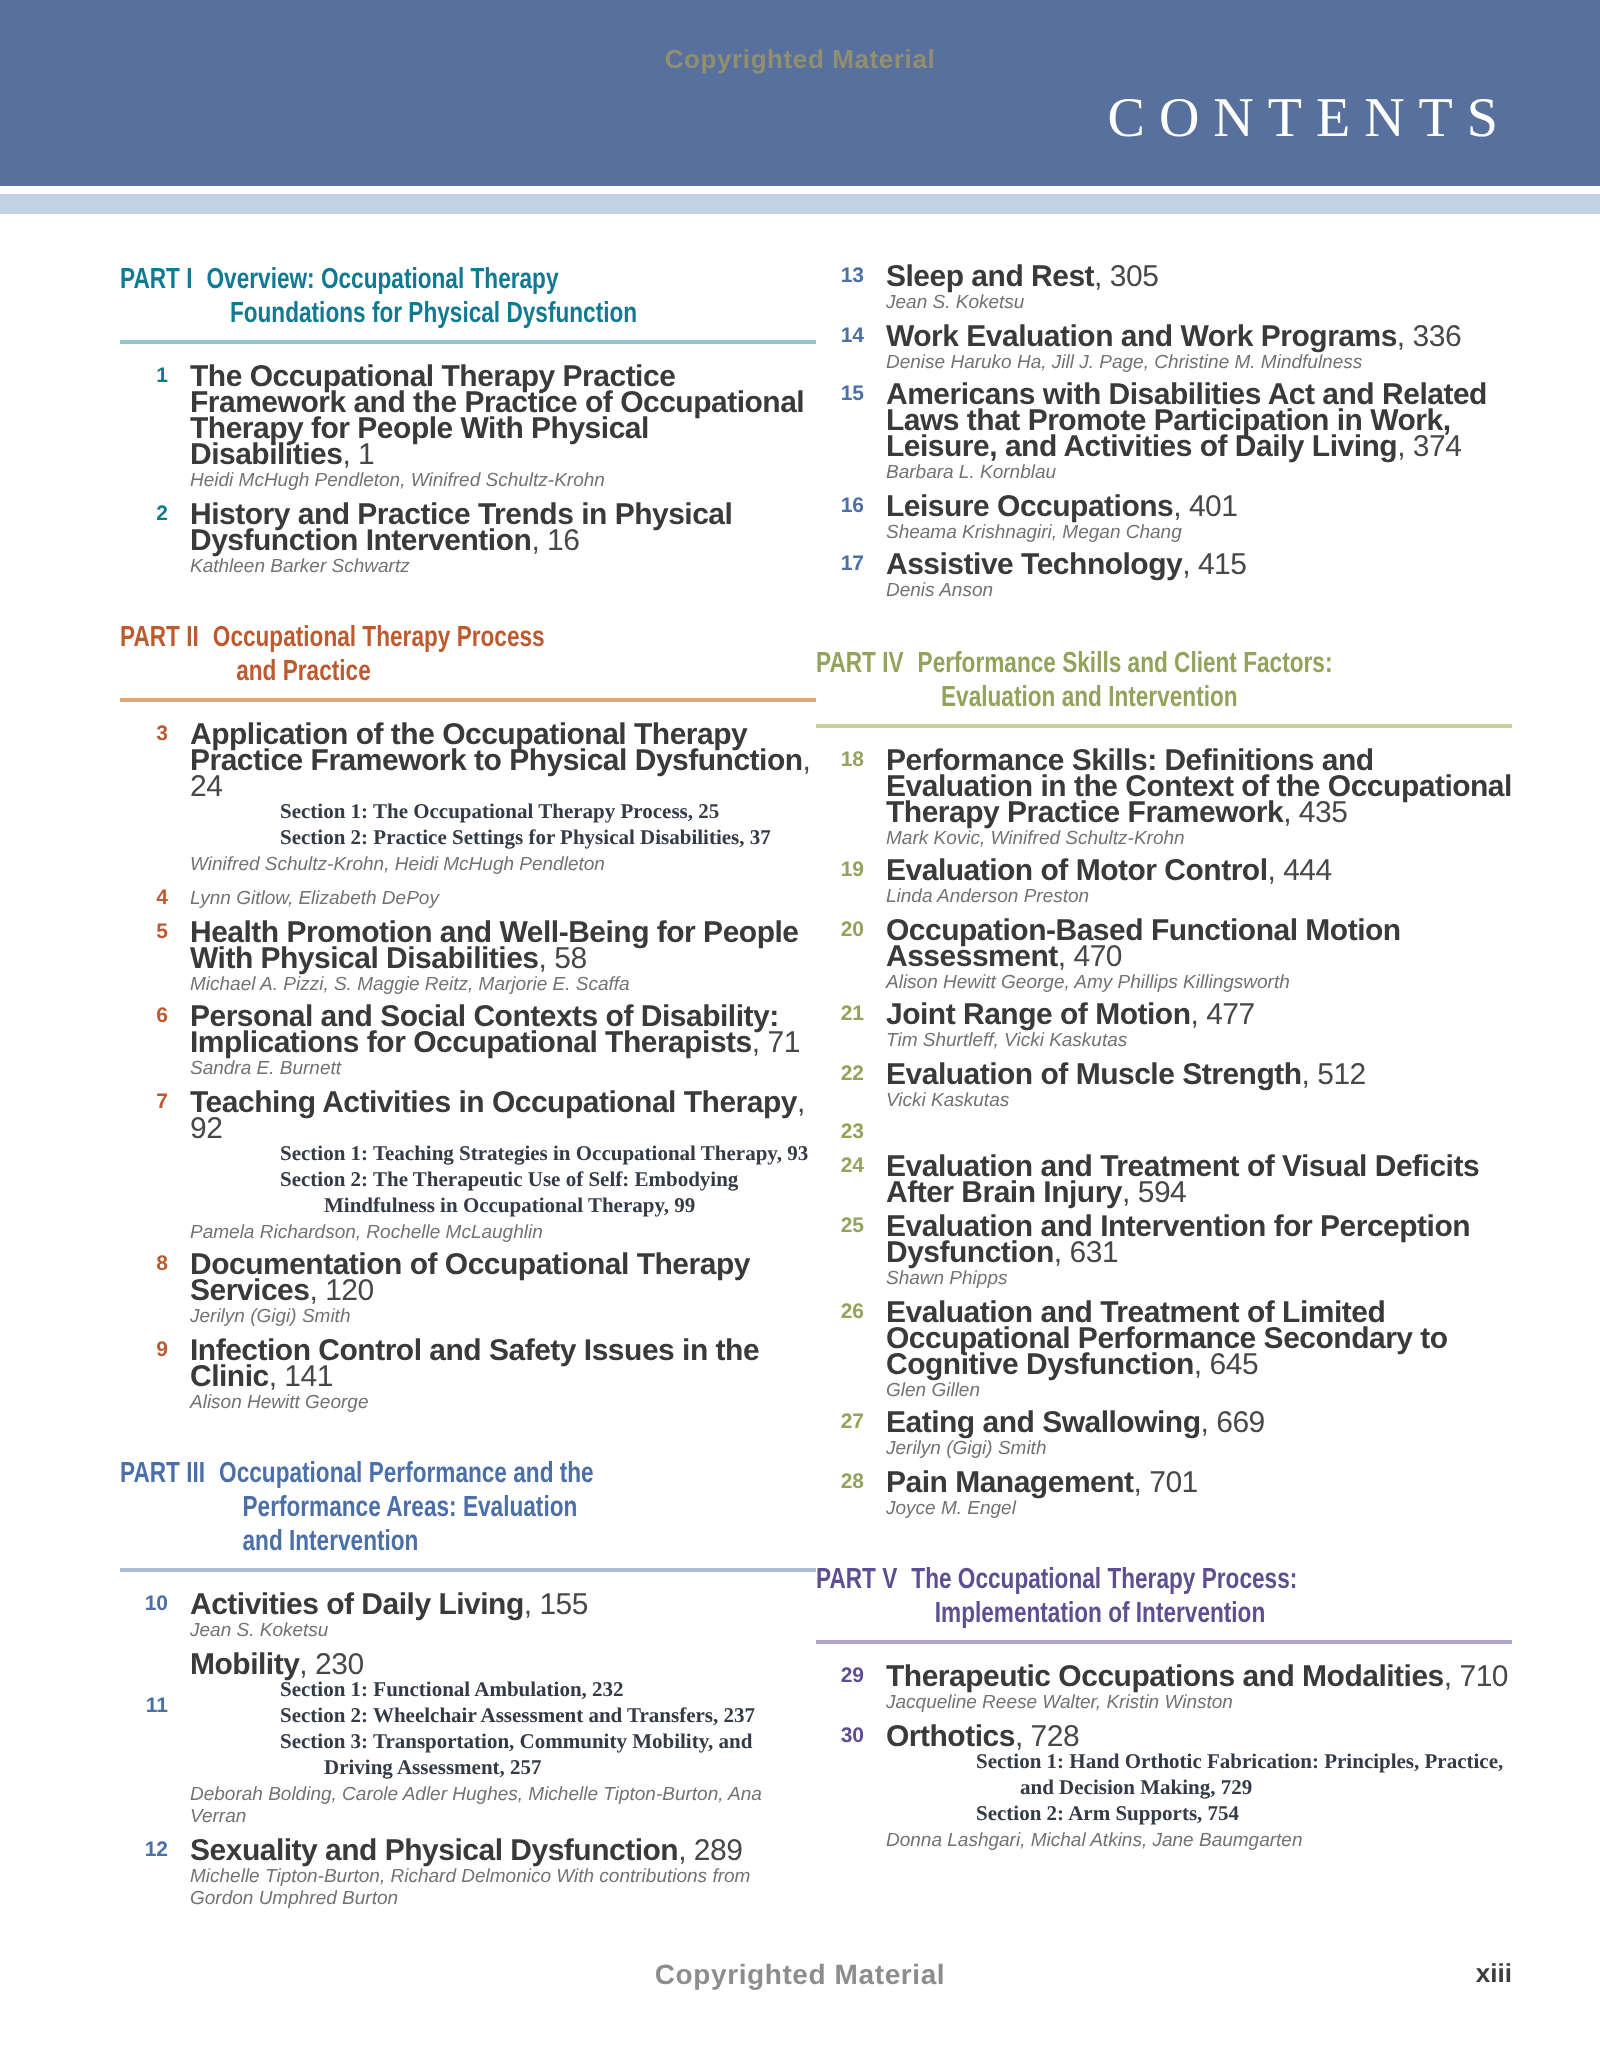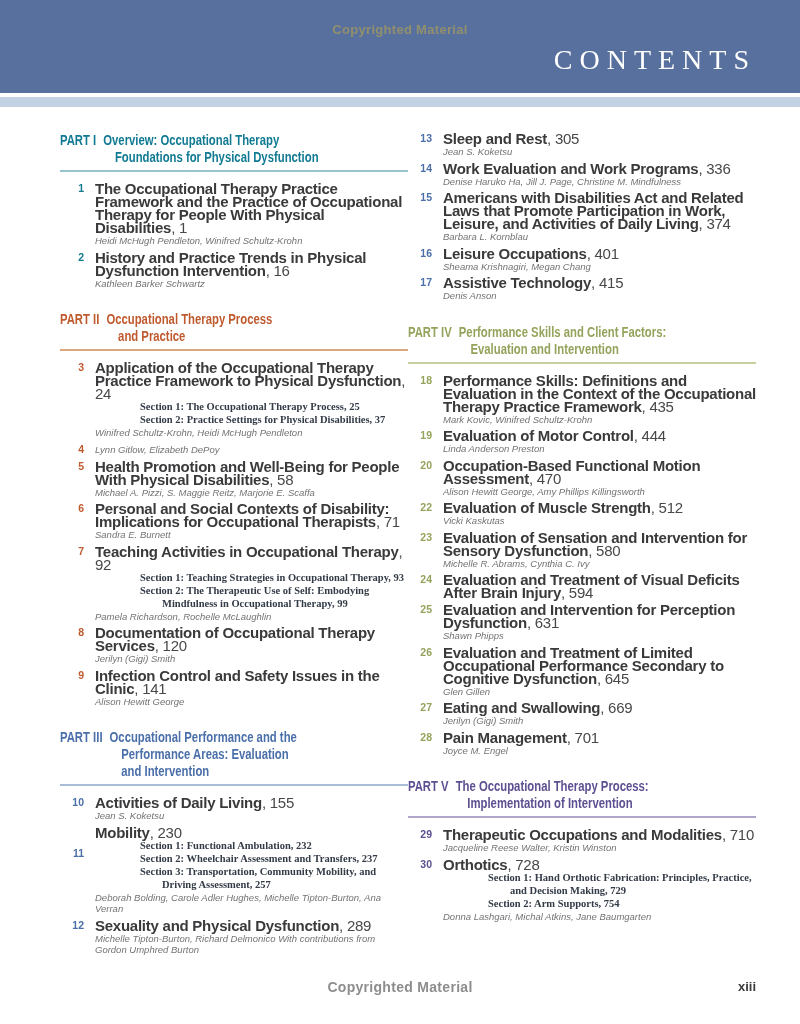--- a/index.html
+++ b/index.html
@@ -263,32 +263,35 @@
         </div>
       </div>
       <div class="entry">
         <div class="e-num" style="color: rgb(148, 163, 92);">20</div>
         <div class="e-body">
           <div class="e-title">Occupation-Based Functional Motion Assessment<span class="pg">, 470</span></div>
           <div class="e-auth">Alison Hewitt George, Amy Phillips Killingsworth</div>
         </div>
       </div>
       <div class="entry">
+        <div class="e-num" style="color: rgb(148, 163, 92);">21</div>
+        <div class="e-body">
+          <div class="e-title">Joint Range of Motion<span class="pg">, 477</span></div>
+          <div class="e-auth">Tim Shurtleff, Vicki Kaskutas</div>
+        </div>
+      </div>
+      <div class="entry">
         <div class="e-num" style="color: rgb(148, 163, 92);">22</div>
         <div class="e-body">
           <div class="e-title">Evaluation of Muscle Strength<span class="pg">, 512</span></div>
           <div class="e-auth">Vicki Kaskutas</div>
         </div>
       </div>
       <div class="entry">
         <div class="e-num" style="color: rgb(148, 163, 92);">23</div>
-        <div class="e-body">
-          <div class="e-title">Evaluation of Sensation and Intervention for Sensory Dysfunction<span class="pg">, 580</span></div>
-          <div class="e-auth">Michelle R. Abrams, Cynthia C. Ivy</div>
-        </div>
       </div>
       <div class="entry">
         <div class="e-num" style="color: rgb(148, 163, 92);">24</div>
         <div class="e-body">
           <div class="e-title">Evaluation and Treatment of Visual Deficits After Brain Injury<span class="pg">, 594</span></div>
         </div>
       </div>
       <div class="entry">
         <div class="e-num" style="color: rgb(148, 163, 92);">25</div>
         <div class="e-body">

